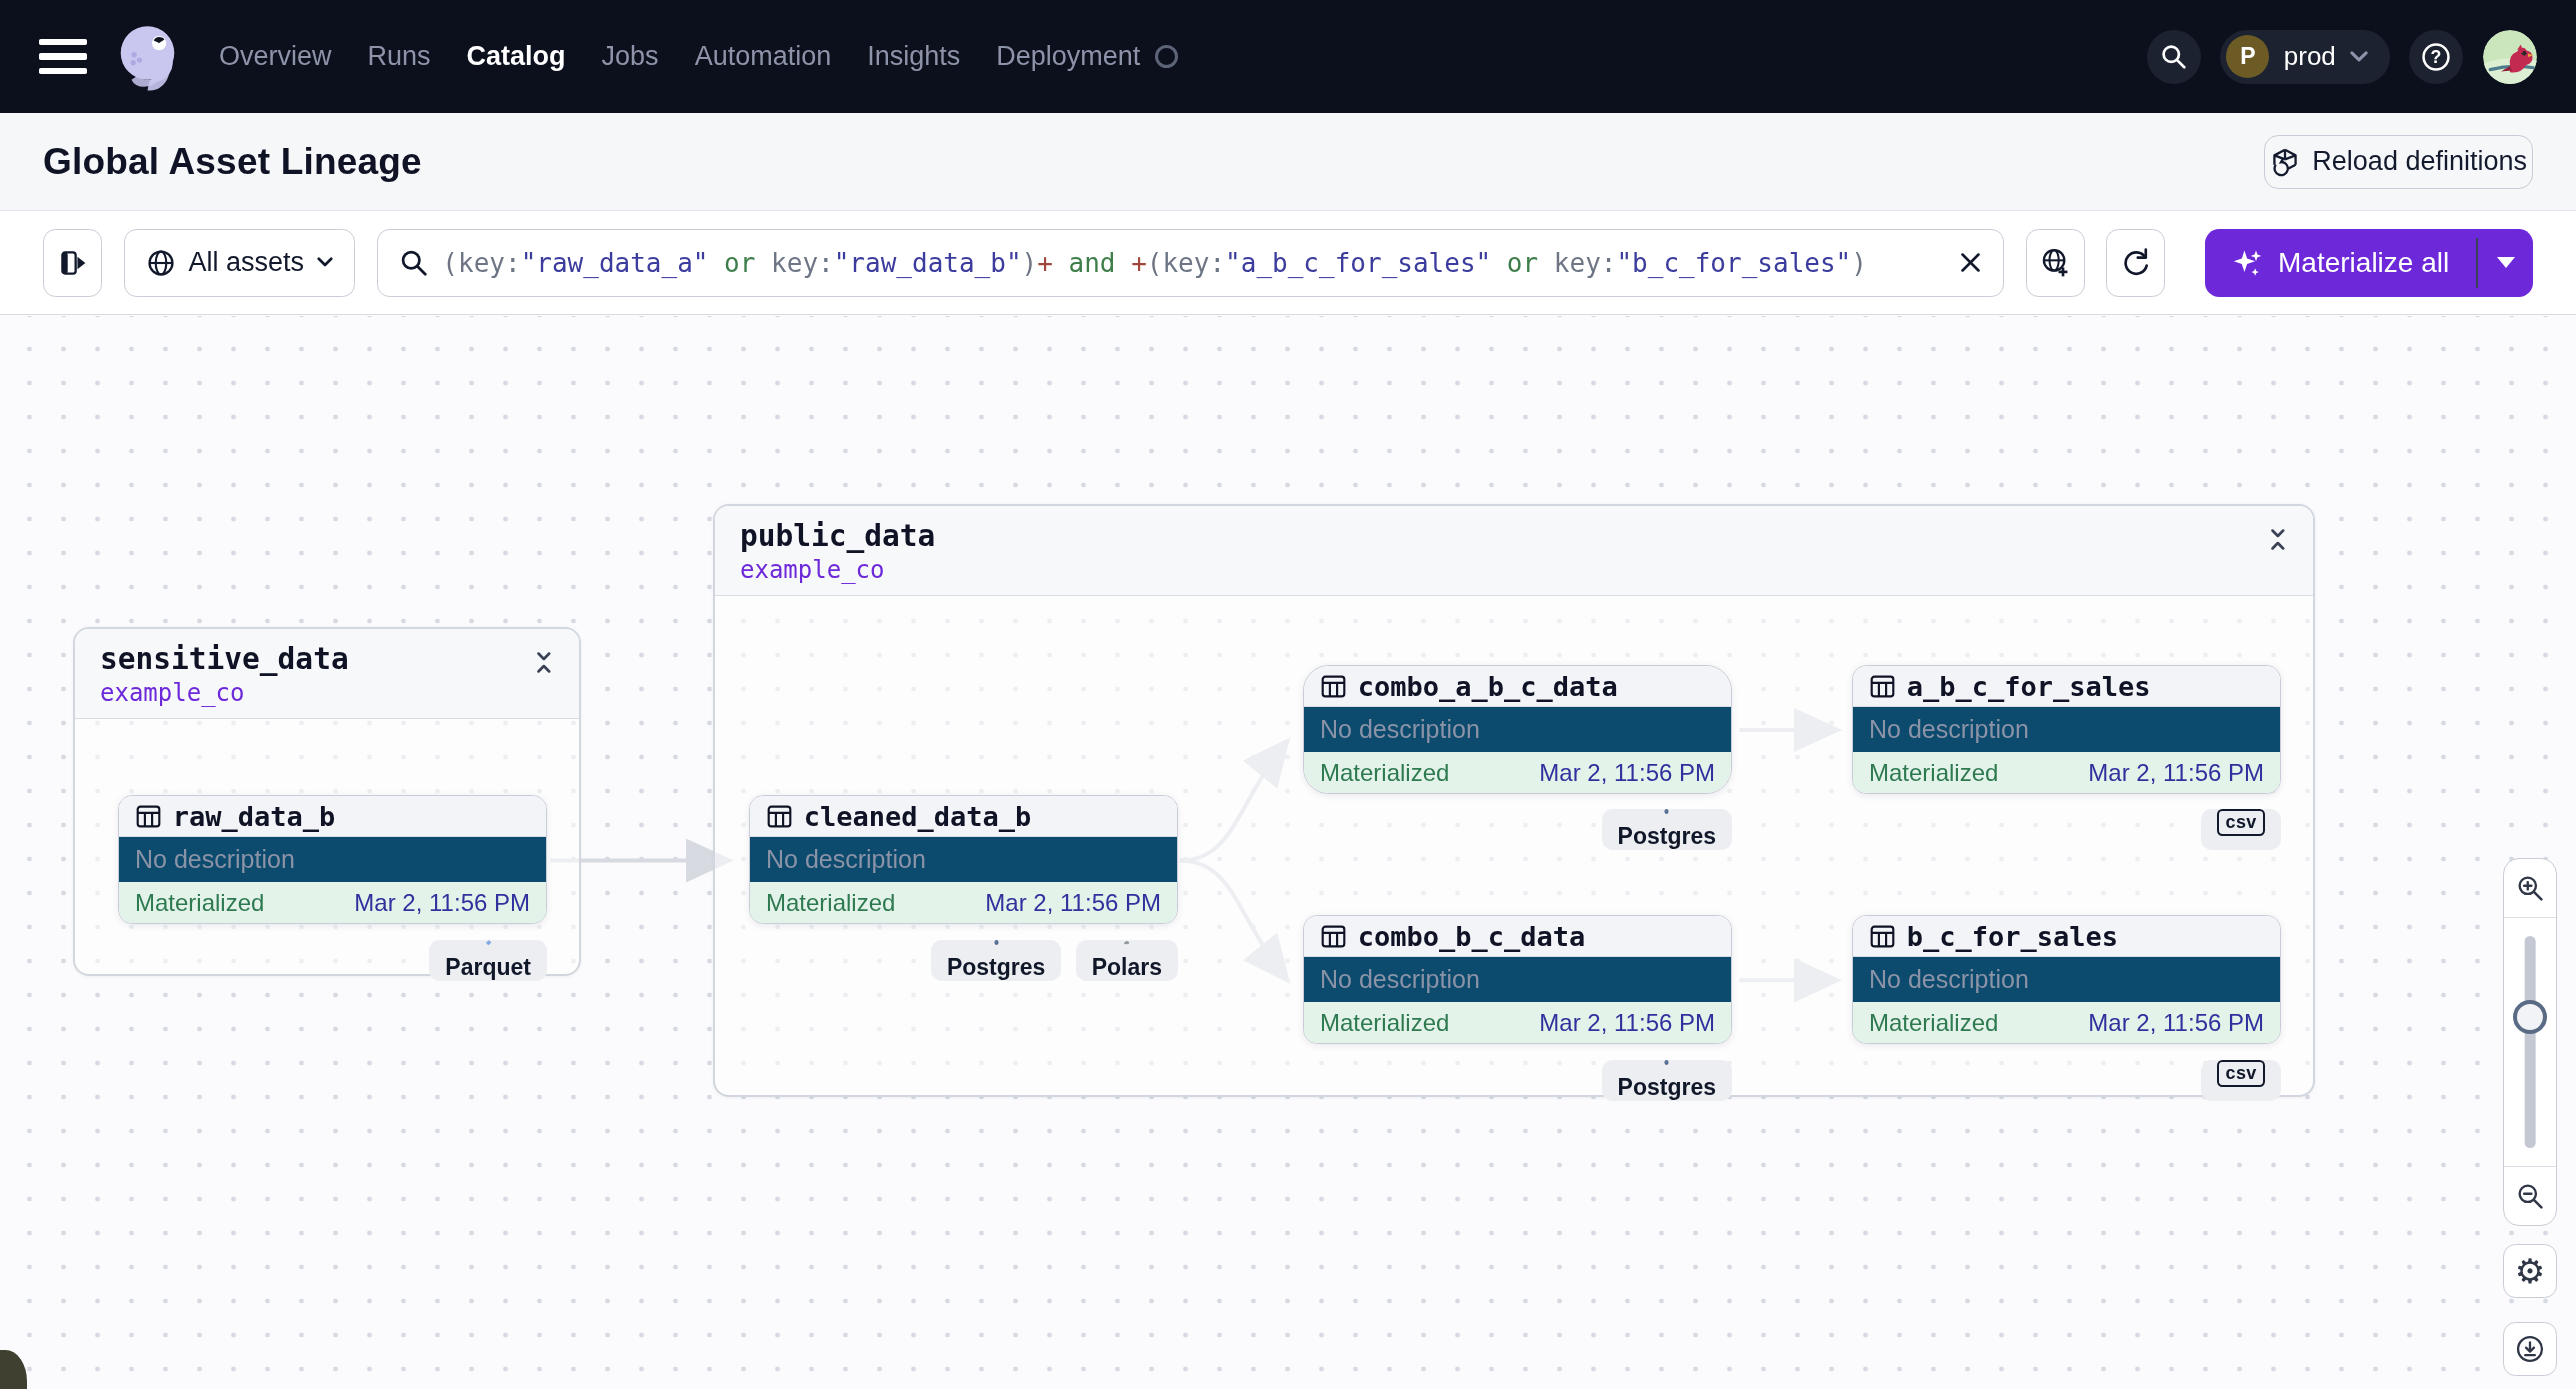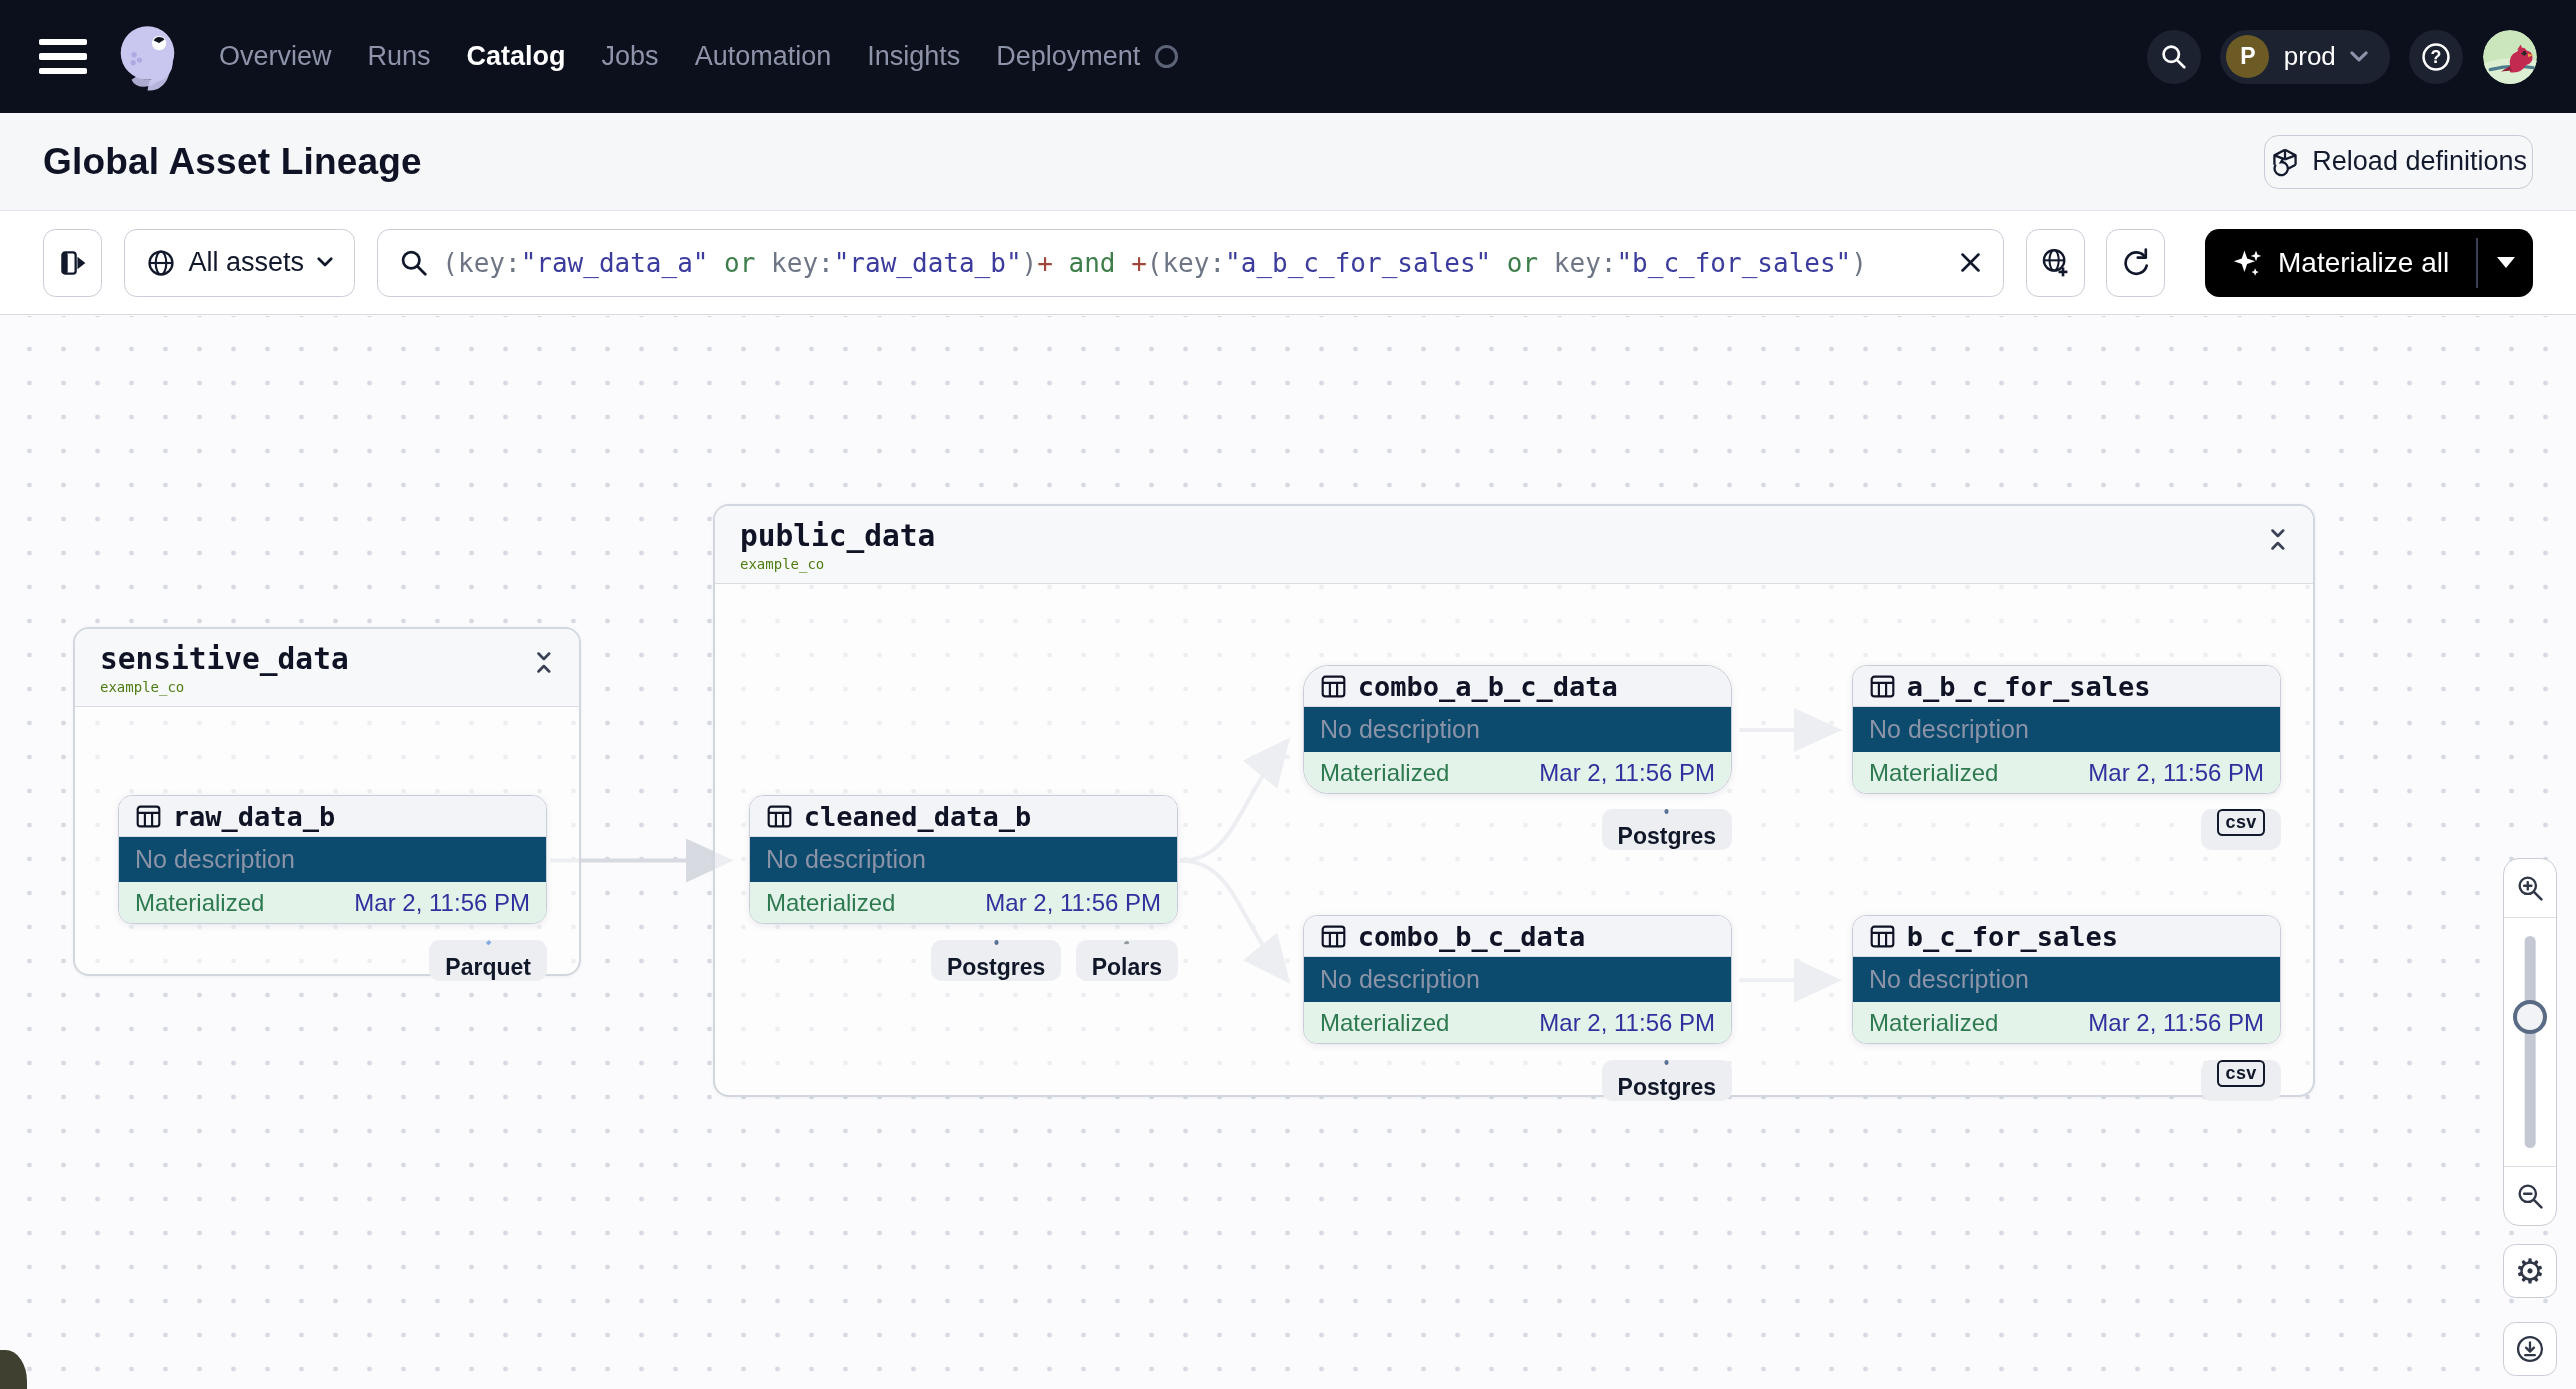--- a/index.html
+++ b/index.html
@@ -34,38 +34,38 @@
   .sq { width:59px; }
   .scope-btn { padding:0 21.5px; gap:12.5px; font-size:27px; color:#12182b; }
   .searchbox { flex:1; height:68px; border:1.8px solid #c8cdd6; border-radius:12.5px; background:#fff; display:flex; align-items:center; padding:0 21.5px; gap:14.3px; cursor:text; }
   .query { font-size:26px; white-space:pre; display:flex; }
   .query span { white-space:pre; }
   .q-p { color:#6e7585; }
   .q-s { color:#3c3c9e; }
   .q-o { color:#3d7e4a; }
   .q-m { color:#a2453a; }
   .clear-x { margin-left:auto; cursor:pointer; display:flex; }
-  .materialize { height:68px; border-radius:14.3px; background:#000000; display:flex; align-items:stretch; overflow:hidden; cursor:pointer;margin-left:18px; }
+  .materialize { height:68px; border-radius:14.3px; background:#6d28d9; display:flex; align-items:stretch; overflow:hidden; cursor:pointer;margin-left:18px; }
   .mat-main { display:flex; align-items:center; gap:14.3px; padding:0 27px; }
   .mat-label { color:#fff; font-size:28px; }
   .mat-divider { width:1.8px; background:#3a4156; margin:9px 0; }
   .mat-caret { width:55px; display:flex; align-items:center; justify-content:center; }
   .caret-down { width:0; height:0; border-left:9.8px solid transparent; border-right:9.8px solid transparent; border-top:11.6px solid #ffffff; }
 
   
   .canvas { position:absolute; left:0; top:316px; width:2576px; height:1073px;
     background-color:#fbfbfd;
     background-image:radial-gradient(circle, #d6d9e1 2.1px, transparent 2.7px);
     background-size:34px 34px; background-position:12.5px 16px; }
   .edges { position:absolute; inset:0; pointer-events:none; }
 
   .group { position:absolute; border:2.2px solid #d2d6de; border-radius:16px; background:rgba(255,255,255,.55); box-shadow:0 0.9px 3.6px rgba(10,16,40,.05); }
   .group-header { background:#f7f8fa; border-bottom:1.8px solid #d9dce3; border-radius:13.4px 13.4px 0 0; padding:14.3px 25px 10.7px; display:flex; align-items:flex-start; }
   .group-title { font-size:29.5px; font-weight:700; color:#0f1325; line-height:1.15; }
-  .group-sub { font-size:14px; color:#4d7c0f; margin-top:1.8px; }
+  .group-sub { font-size:24px; color:#6d28d9; margin-top:1.8px; }
   .group-collapse { margin-left:auto; cursor:pointer; padding-top:7.2px; }
 
   .card { position:absolute; width:429px; border:1.8px solid #c7ccd6; border-radius:14.3px; background:#fff; box-shadow:0 1.8px 7.2px rgba(10,16,40,.08); overflow:hidden; cursor:pointer; }
   .card-head { height:41px; background:#f3f4f7; border-bottom:1.8px solid #d8dbe2; display:flex; align-items:center; gap:10.7px; padding:0 16px; }
   .card-name { font-size:27px; font-weight:700; color:#0f1325; }
   .card-desc { height:45px; display:flex; align-items:center; padding:0 16px; font-size:25px; color:#8b93a7; background:#0c4a6e; }
   .card-status { height:41px; background:#e4f3ea; display:flex; align-items:center; padding:0 16px; }
   .status-label { font-size:24px; color:#2e7a50; }
   .status-time { margin-left:auto; font-size:24px; color:#31319e; }
 

